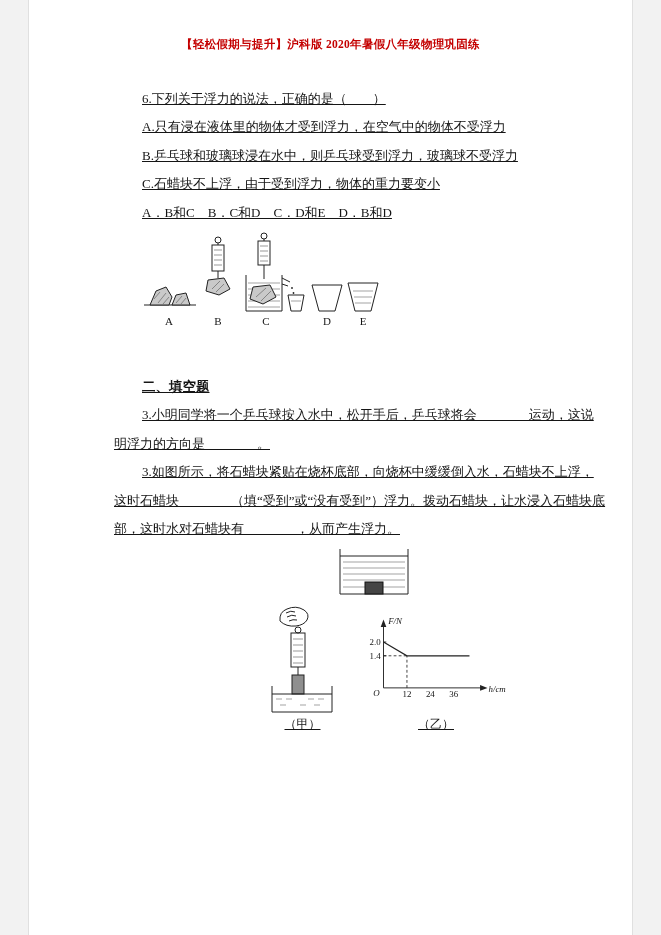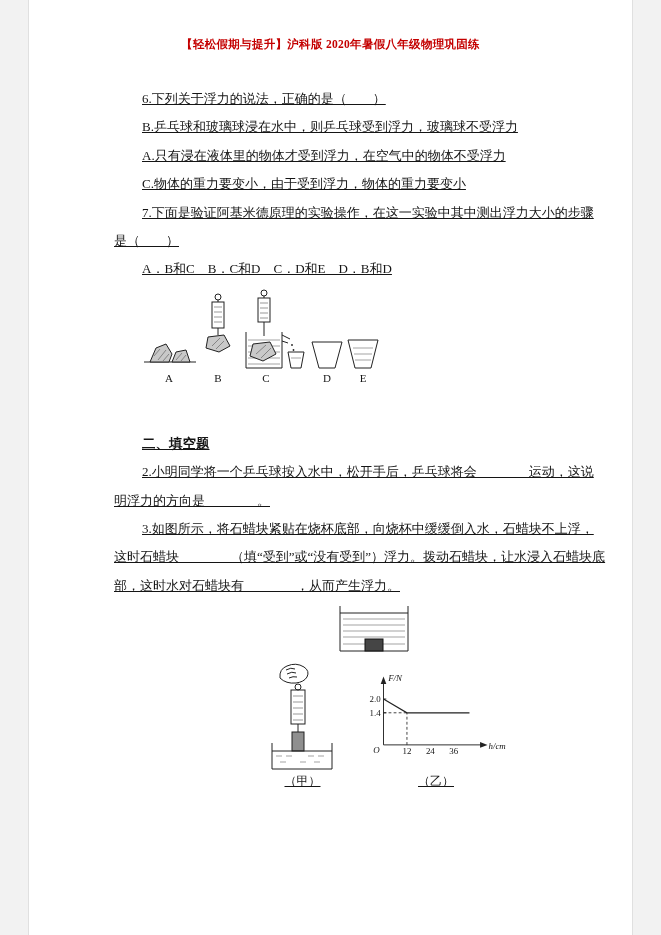--- a/index.html
+++ b/index.html
@@ -26,25 +26,24 @@
   .dash { stroke:#222; stroke-width:0.9; stroke-dasharray:3,2.4; fill:none; }
 </style>
 </head>
 <body>
 
 <div class="page">
   <div class="header">【轻松假期与提升】沪科版 2020年暑假八年级物理巩固练</div>
 
   <div class="content">
     <p>6.下列关于浮力的说法，正确的是（　　）</p>
+    <p>A.只有浸在液体里的物体才受到浮力，在空气中的物体不受浮力</p>
     <p>B.乒乓球和玻璃球浸在水中，则乒乓球受到浮力，玻璃球不受浮力</p>
-    <p>A.只有浸在液体里的物体才受到浮力，在空气中的物体不受浮力</p>
-    <p>C.物体的重力要变小，由于受到浮力，物体的重力要变小</p>
+    <p>C.石蜡块不上浮，由于受到浮力，物体的重力要变小</p>
 
-    <p>7.下面是验证阿基米德原理的实验操作，在这一实验中其中测出浮力大小的步骤是（　　）</p>
     <p>A．B和C　B．C和D　C．D和E　D．B和D</p>
 
     <div class="fig-exp">
       <svg width="240" height="98" viewBox="0 0 240 98">
 
         <g>
           <line class="sk" x1="2" y1="74" x2="54" y2="74"></line>
           <polygon class="stone" points="8,74 14,60 24,56 30,66 27,74"></polygon>
           <path class="hatch" d="M12,68 L18,61 M16,72 L24,62 M21,73 L27,66"></path>
           <polygon class="stone" points="30,74 34,64 44,62 48,74"></polygon>
@@ -92,21 +91,21 @@
         <text class="lbl" x="27" y="94" text-anchor="middle">A</text>
         <text class="lbl" x="76" y="94" text-anchor="middle">B</text>
         <text class="lbl" x="124" y="94" text-anchor="middle">C</text>
         <text class="lbl" x="185" y="94" text-anchor="middle">D</text>
         <text class="lbl" x="221" y="94" text-anchor="middle">E</text>
       </svg>
     </div>
 
     <p class="section-title">二、填空题</p>
 
-    <p>2.小明同学将一个乒乓球按入水中，松开手后，乒乓球将会________运动，这说明浮力的方向是________。</p>
+    <p>3.小明同学将一个乒乓球按入水中，松开手后，乒乓球将会________运动，这说明浮力的方向是________。</p>
     <p>3.如图所示，将石蜡块紧贴在烧杯底部，向烧杯中缓缓倒入水，石蜡块不上浮，这时石蜡块________（填“受到”或“没有受到”）浮力。拨动石蜡块，让水浸入石蜡块底部，这时水对石蜡块有________，从而产生浮力。</p>
 
     <div class="fig-beaker">
       <svg width="76" height="52" viewBox="0 0 76 52">
         <line class="sk" x1="4" y1="3" x2="4" y2="48"></line>
         <line class="sk" x1="4" y1="48" x2="72" y2="48"></line>
         <line class="sk" x1="72" y1="3" x2="72" y2="48"></line>
         <line class="sk" x1="4" y1="10" x2="72" y2="10"></line>
         <g>
           <path class="thin" d="M7,16 h62 M7,22 h62 M7,28 h62 M7,34 h62 M7,41 h62"></path>

